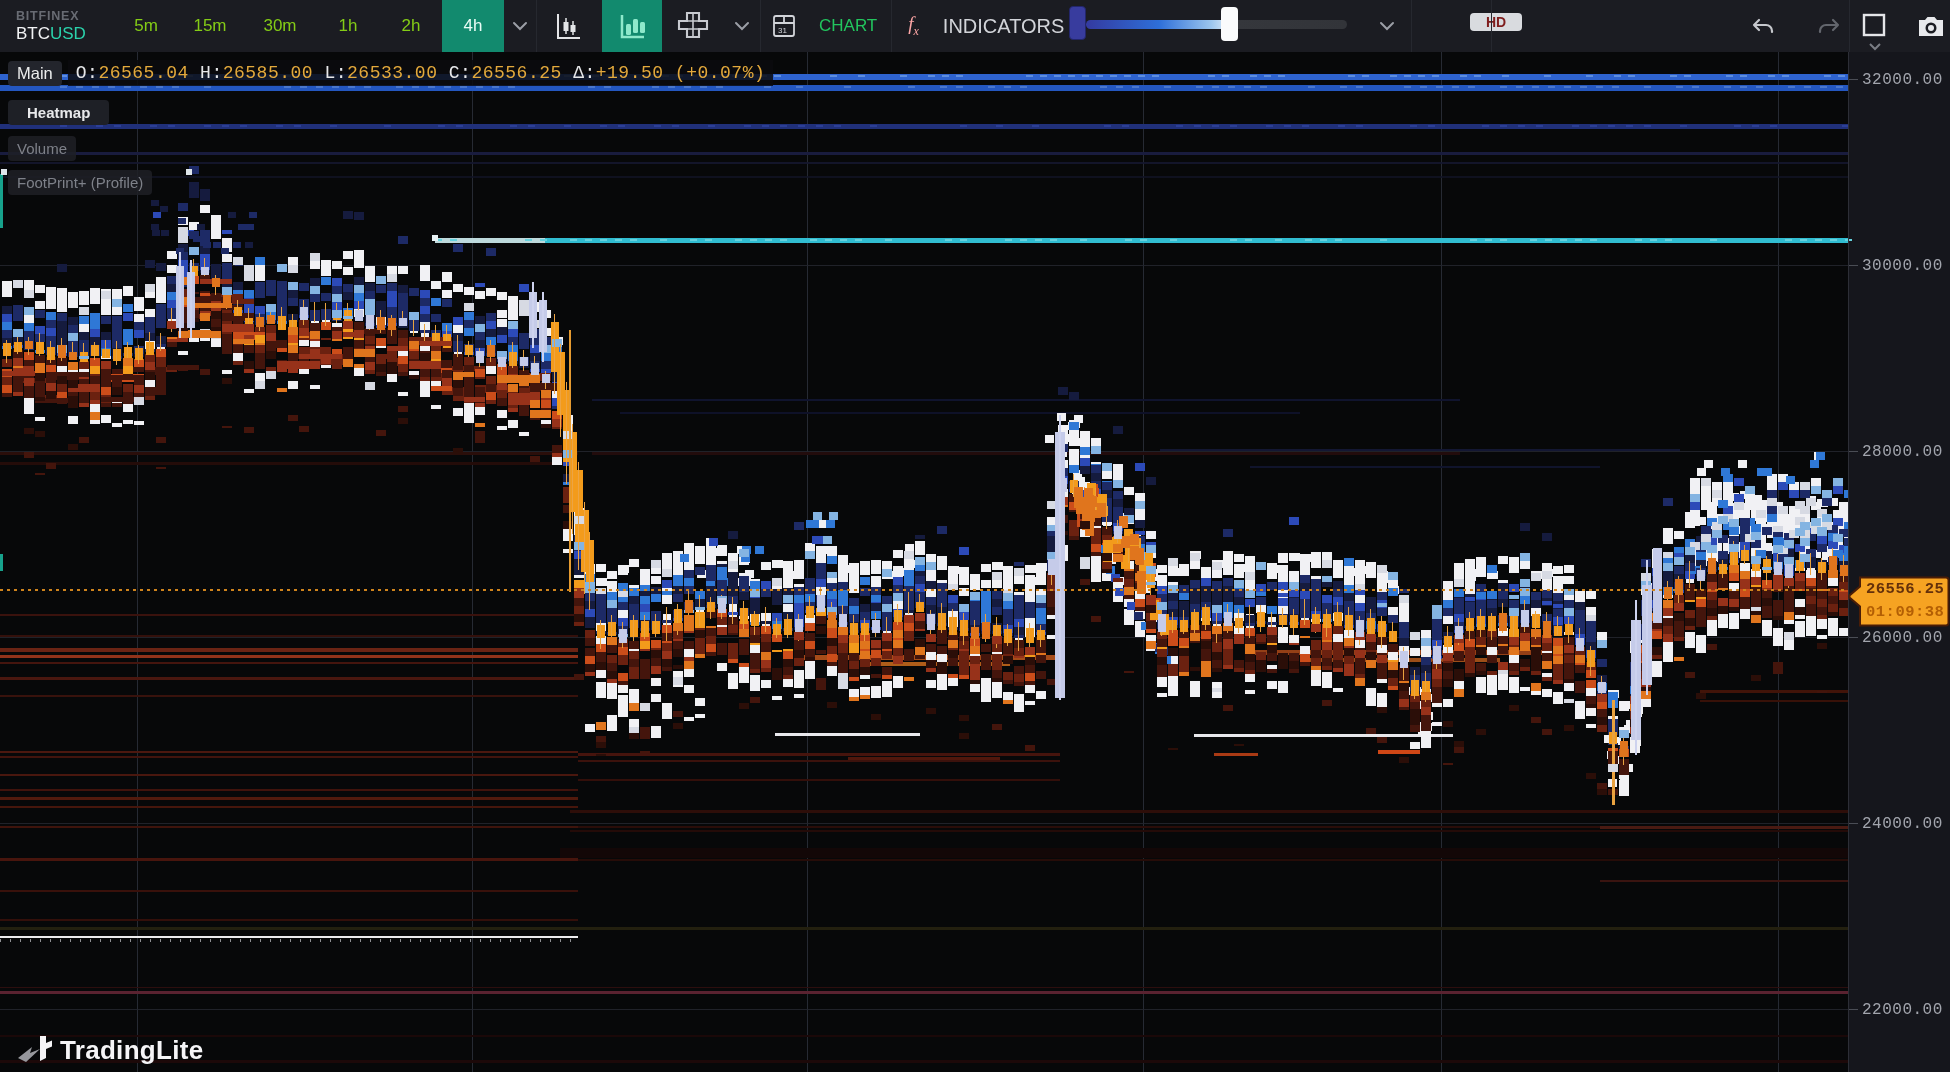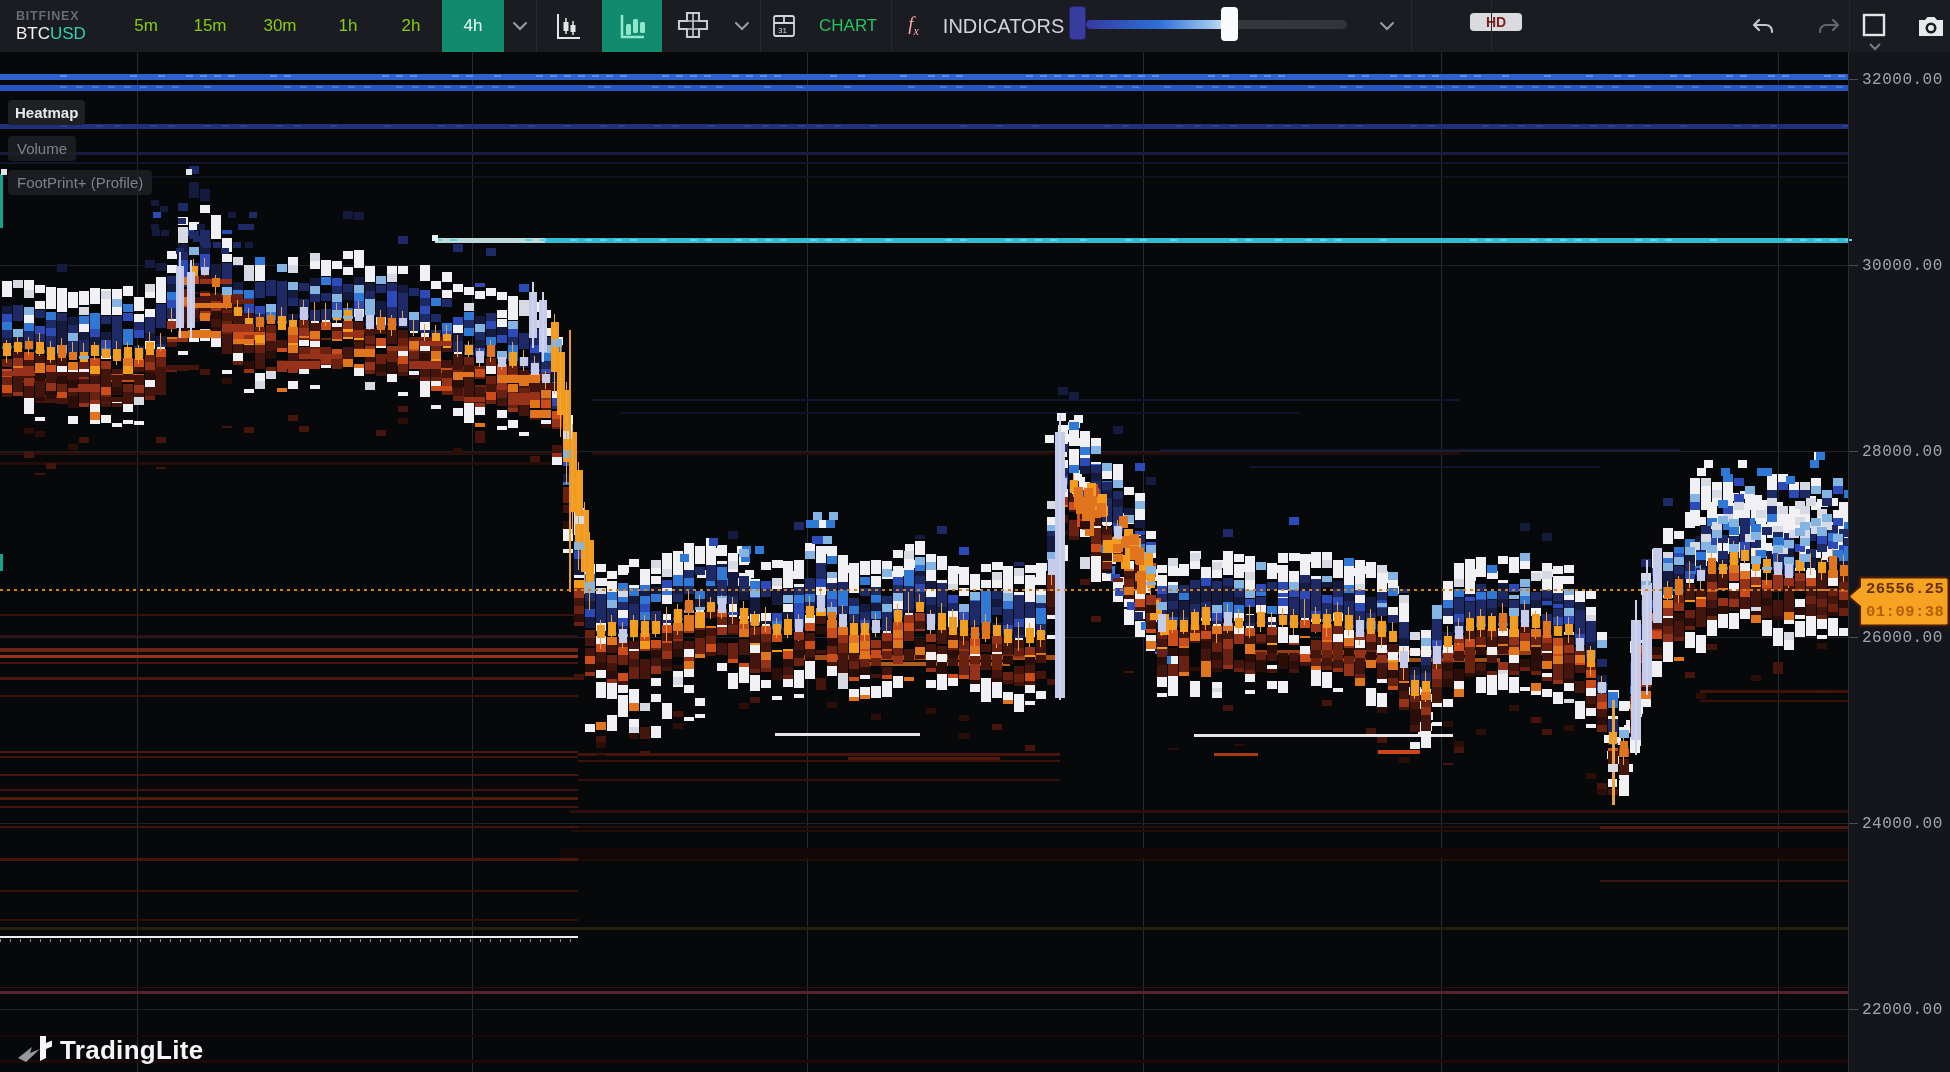--- a/index.html
+++ b/index.html
@@ -130,22 +130,32 @@
 </div>
 
 <div style="position:absolute;left:1848px;top:576px;z-index:6">
   <svg width="102" height="51" viewBox="0 0 102 51">
     <path d="M12 1.5 h86 a2.5 2.5 0 0 1 2.5 2.5 v43 a2.5 2.5 0 0 1 -2.5 2.5 h-86 v-19 l-10.5 -9 v-2 l10.5 -9 z" fill="#f6a322" stroke="#4a1d06" stroke-width="2"></path>
   </svg>
   <div class="mono" style="position:absolute;left:18px;top:4px;font-size:15.5px;font-weight:bold;color:#64300a;letter-spacing:0.5px">26556.25</div>
   <div class="mono" style="position:absolute;left:18px;top:27px;font-size:15.5px;font-weight:bold;color:#b35f04;letter-spacing:0.5px">01:09:38</div>
 </div>
 
-
-<div style="position:absolute;left:8px;top:100px;z-index:4;background:#1e2026;border-radius:4px;color:#e8e9eb;font-weight:bold;font-size:15px;padding:4px 7px">Heatmap</div>
+<div style="position:absolute;left:0;top:58px;height:30px;z-index:4;display:flex;align-items:center">
+  <div style="background:#23252c;border-radius:4px;color:#eceded;font-size:16.5px;padding:3px 9px;margin-left:8px">Main</div>
+  <div class="mono" style="background:rgba(10,11,14,0.85);padding:3px 8px;margin-left:6px;font-size:18px;letter-spacing:0.5px;white-space:nowrap">
+    <span style="color:#e6e7ea">O:</span><span style="color:#e3a93c">26565.04</span>
+    <span style="color:#e6e7ea"> H:</span><span style="color:#e3a93c">26585.00</span>
+    <span style="color:#e6e7ea"> L:</span><span style="color:#e3a93c">26533.00</span>
+    <span style="color:#e6e7ea"> C:</span><span style="color:#e3a93c">26556.25</span>
+    <span style="color:#e6e7ea"> Δ:</span><span style="color:#e3a93c">+19.50 (+0.07%)</span>
+  </div>
+</div>
+
+<div style="position:absolute;left:8px;top:100px;z-index:4;background:#1e2026;border-radius:4px;color:#e8e9eb;font-weight:bold;font-size:15px;padding:4px 19px">Heatmap</div>
 <div style="position:absolute;left:8px;top:136px;z-index:4;background:rgba(30,32,38,0.85);border-radius:4px;color:#7e8189;font-size:15px;padding:4px 9px">Volume</div>
 <div style="position:absolute;left:8px;top:170px;z-index:4;background:rgba(30,32,38,0.85);border-radius:4px;color:#7e8189;font-size:15px;padding:4px 9px">FootPrint+ (Profile)</div>
 <div style="position:absolute;left:1px;top:169px;width:6px;height:6px;background:#dfe6ea;z-index:4"></div>
 <div style="position:absolute;left:186px;top:169px;width:6px;height:6px;background:#dfe6ea;z-index:4"></div>
 <div style="position:absolute;left:0;top:174px;width:3px;height:54px;background:#17a28c;z-index:3"></div>
 
 <div style="position:absolute;left:16px;top:1034px;z-index:4;display:flex;align-items:flex-end">
   <svg width="38" height="32" viewBox="0 0 38 32">
     <path d="M2 24 L16 13 L14 19 L24 15 L10 28 Z" fill="#97989d"></path>
     <path d="M24 2 h6 v22 l-6 3 z" fill="#f5f5f7"></path>

